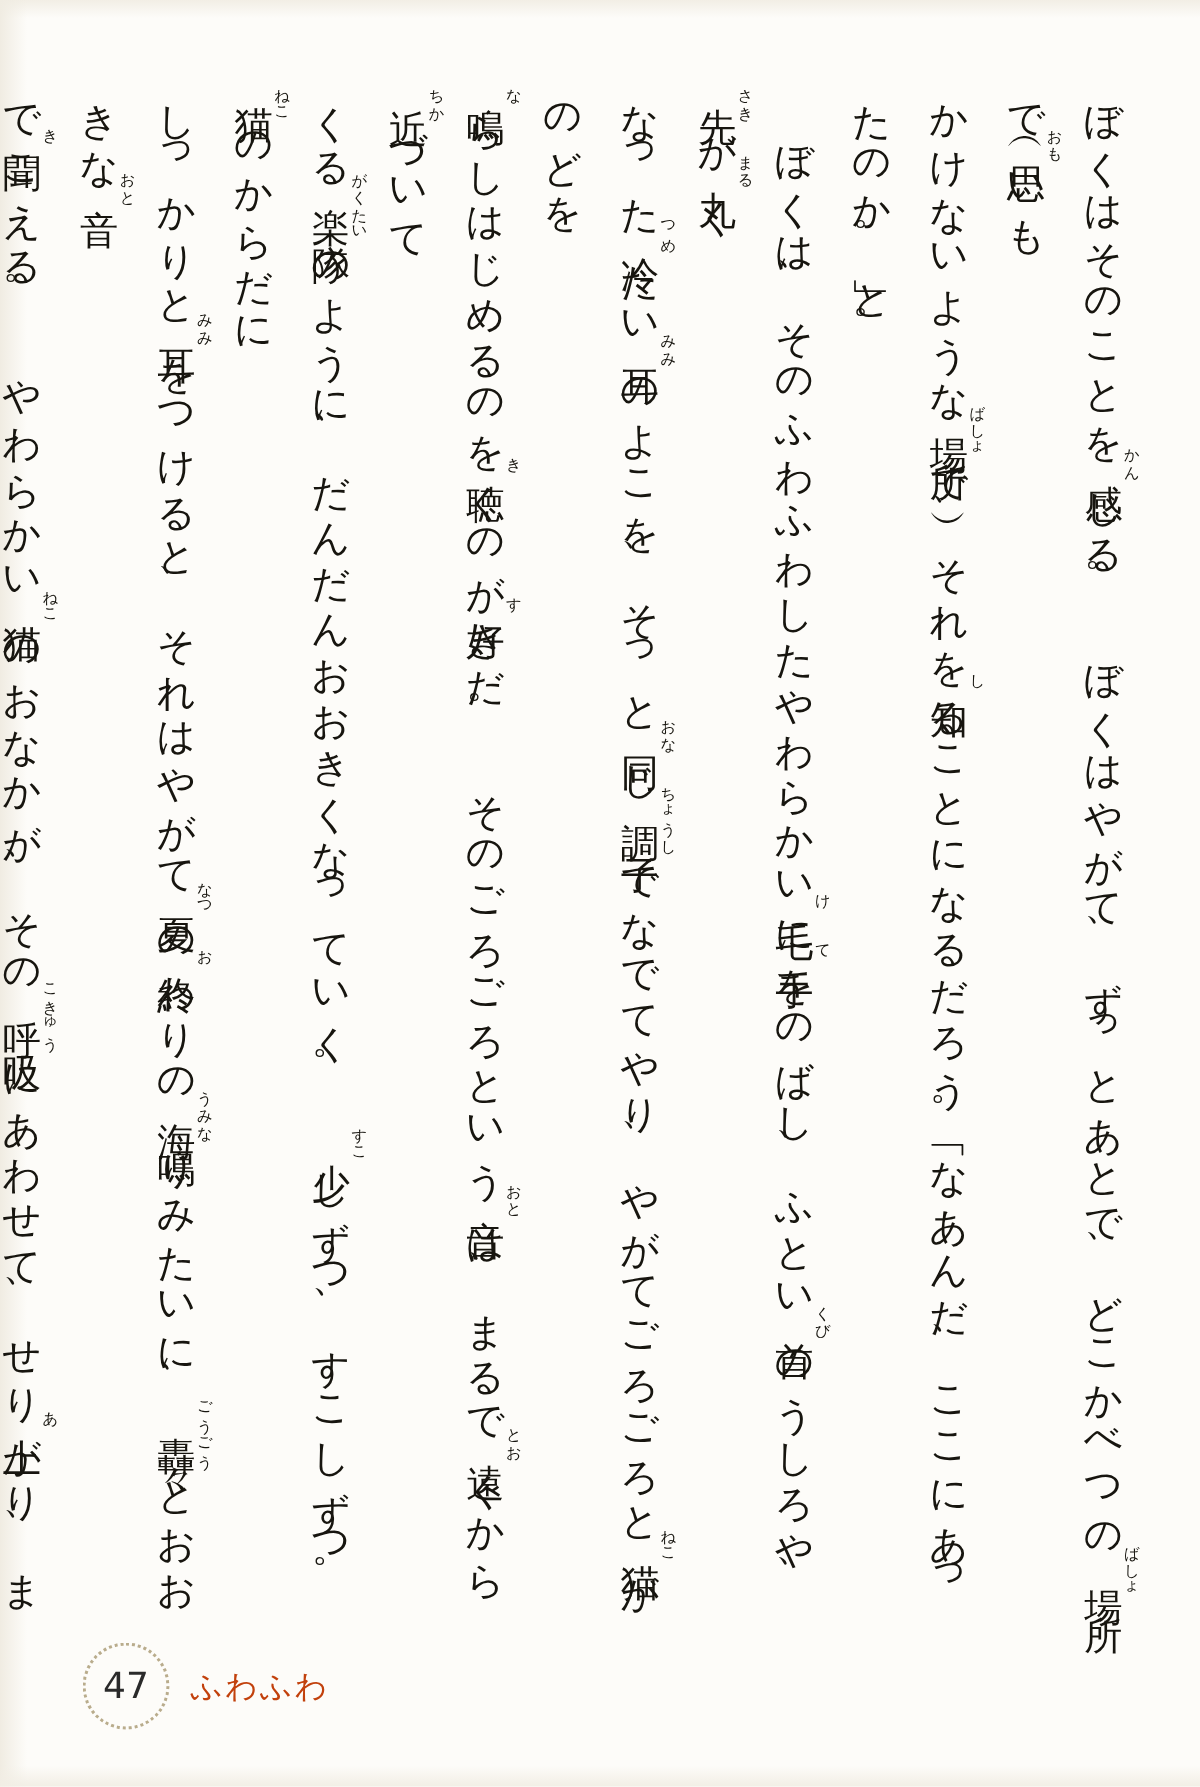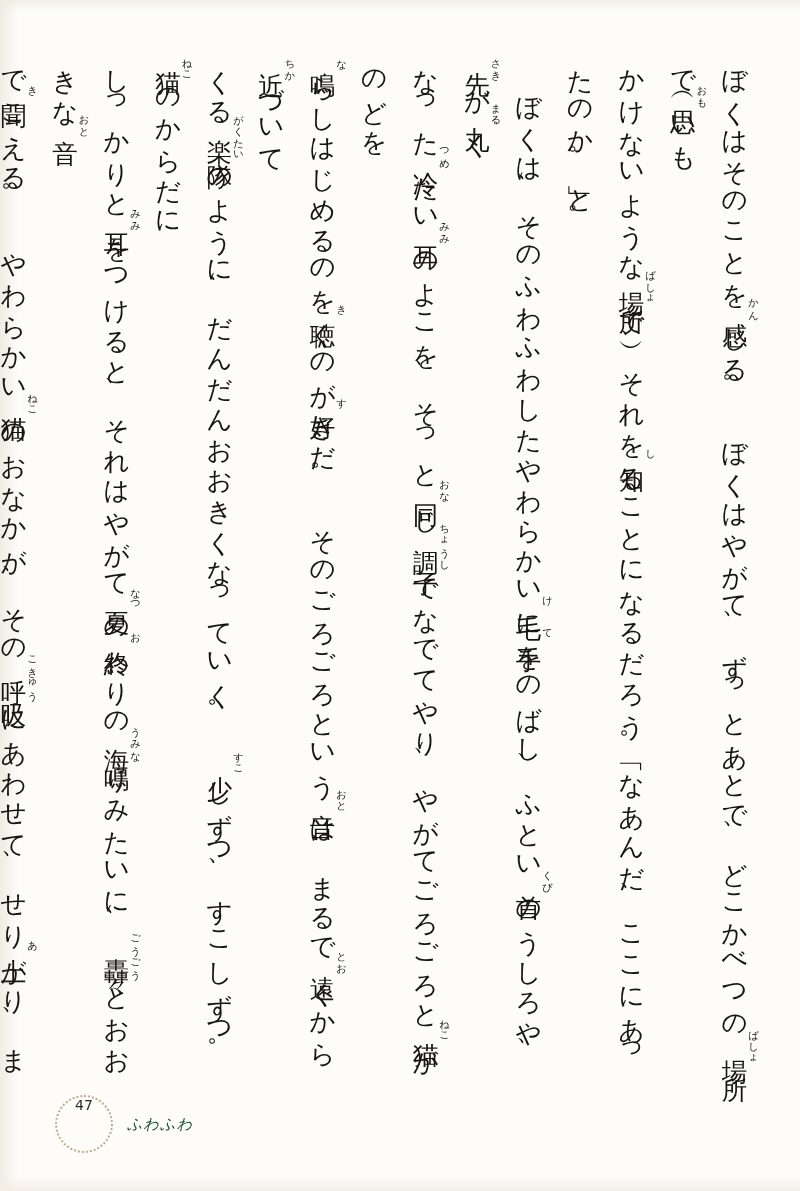--- a/index.html
+++ b/index.html
@@ -68,32 +68,31 @@
     display: flex;
     align-items: center;
     gap: 14px;
   }
   .page-circle {
     width: 54px;
     height: 54px;
     border-radius: 50%;
     border: 2px dotted #b9ac8c;
     display: flex;
-    align-items: flex-start;
+    align-items: center;
     justify-content: center;
     font-family: "DejaVu Sans", "Liberation Sans", sans-serif;
-    font-size: 14px;
+    font-size: 24px;
     color: #2a2a2a;
   }
   .running-title {
     font-family: "DejaVu Serif", "Liberation Serif", serif;
-    font-size: 15px;
+    font-size: 21px;
     letter-spacing: 0.08em;
-    color: #14532d;
-    font-style: italic;
+    color: #c2410c;
   }
 
   
   .edge-left {
     position: absolute;
     left: 0; top: 0; bottom: 0; width: 18px;
     background: linear-gradient(to right, #f0ece2, rgba(253,252,249,0));
     pointer-events: none;
   }
   .edge-top {

